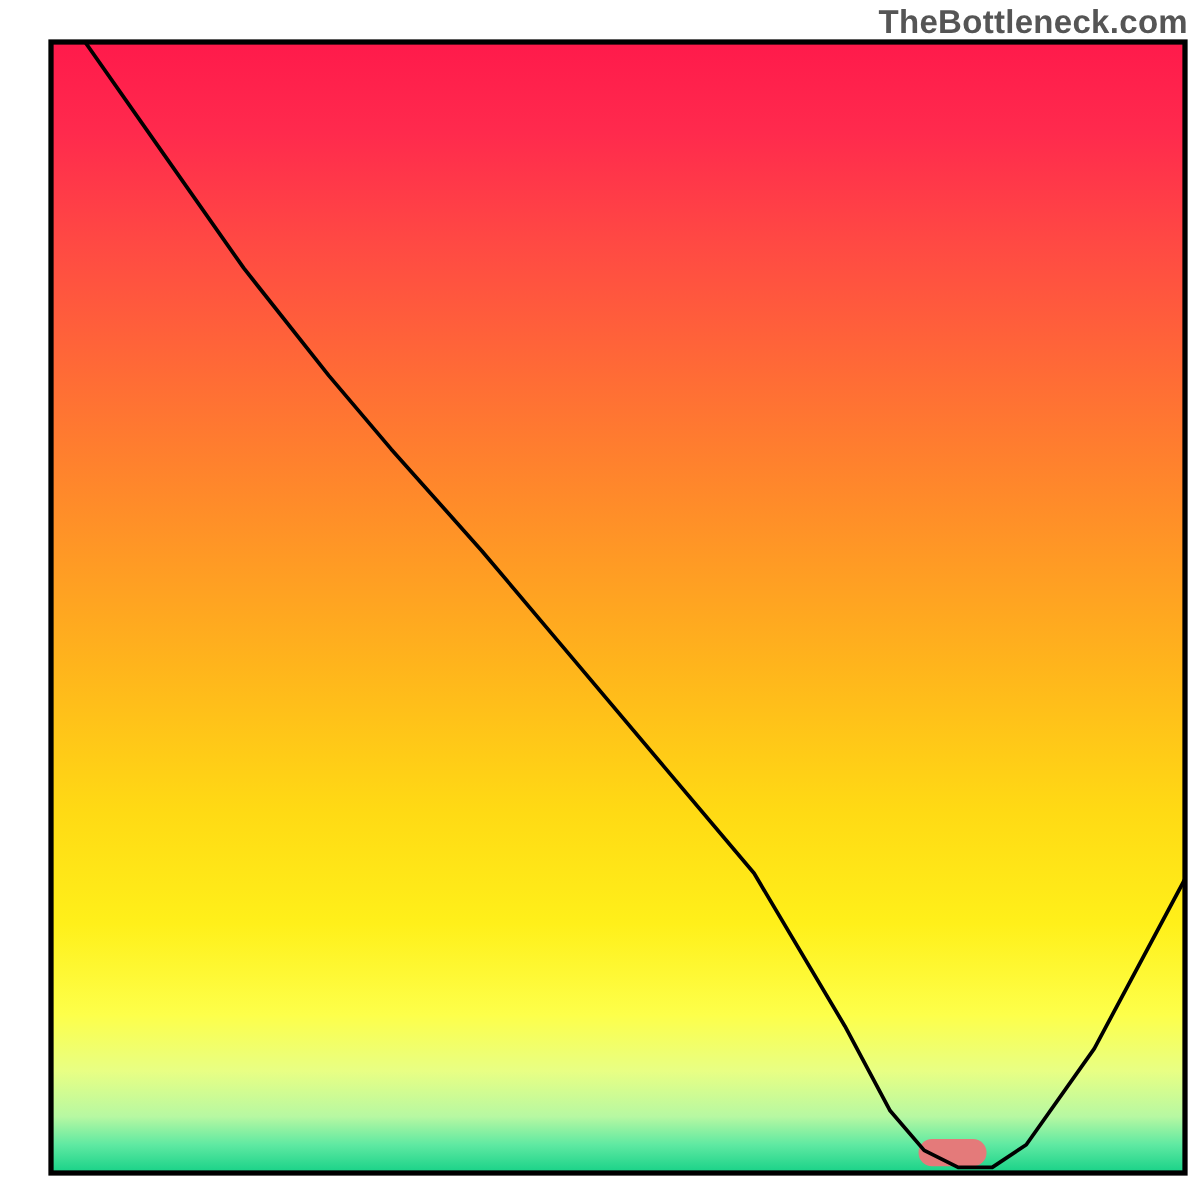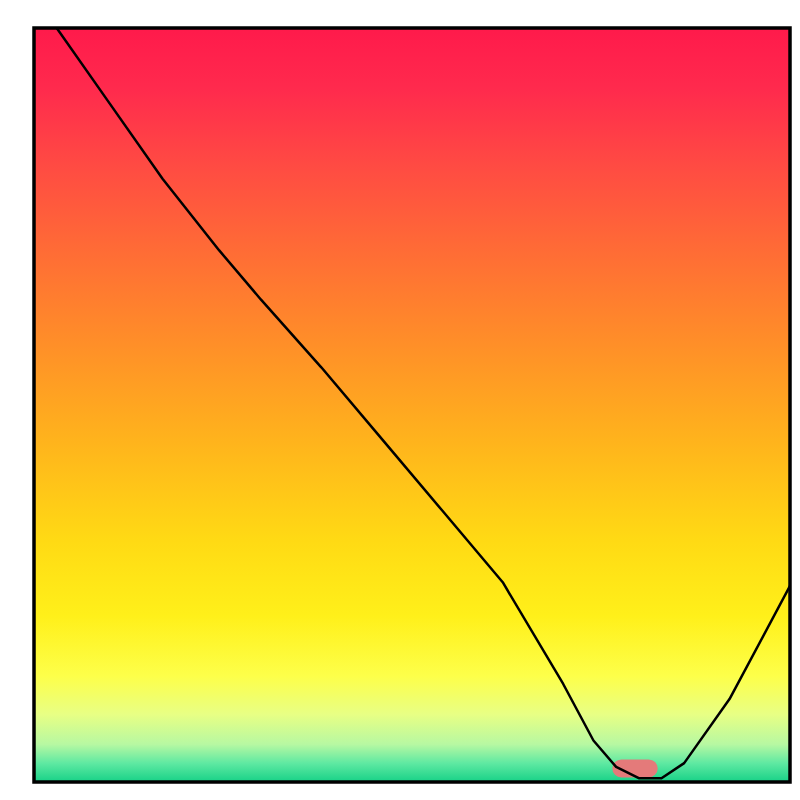--- a/index.html
+++ b/index.html
@@ -30,20 +30,21 @@
     position: absolute;
     left: 0;
     top: 0;
   }
 </style>
 </head>
 <body>
 
 <div class="chart-wrap">
 
+  <div class="watermark">TheBottleneck.com</div>
 
   <svg class="plot" width="800" height="800" viewBox="0 0 800 800">
     <defs>
       <linearGradient id="bg-grad" x1="0" y1="0" x2="0" y2="1">
           <stop offset="0.00%" stop-color="#ff1a4b"></stop>
           <stop offset="8.00%" stop-color="#ff2a4d"></stop>
           <stop offset="18.00%" stop-color="#ff4a43"></stop>
           <stop offset="30.00%" stop-color="#ff6d35"></stop>
           <stop offset="42.00%" stop-color="#ff8f28"></stop>
           <stop offset="55.00%" stop-color="#ffb41c"></stop>

